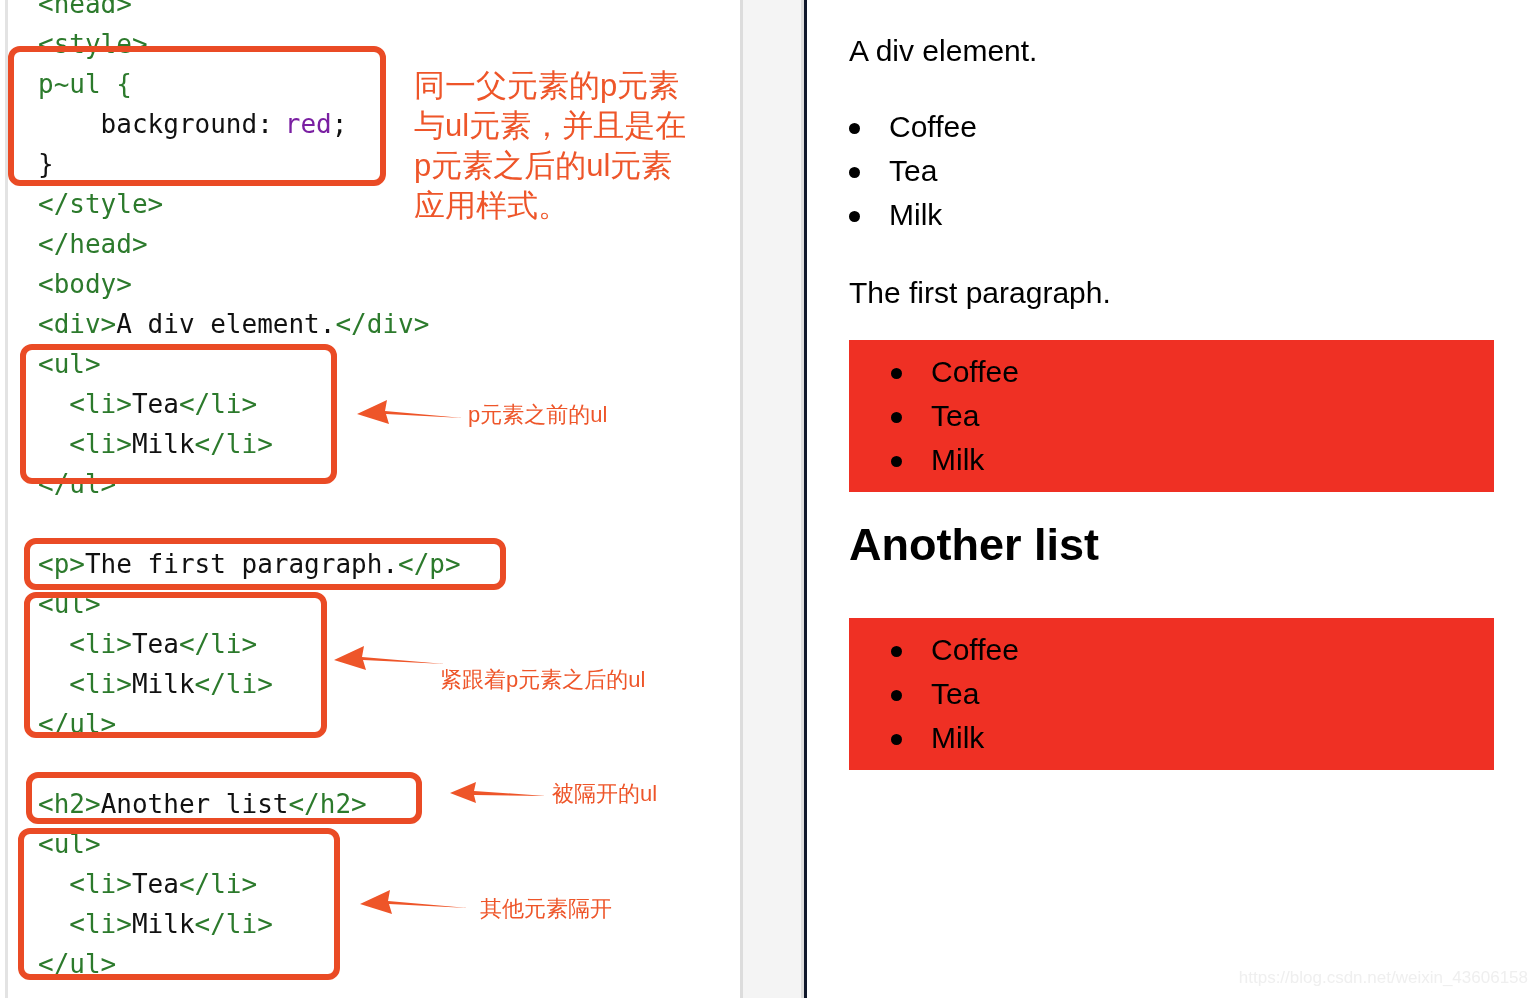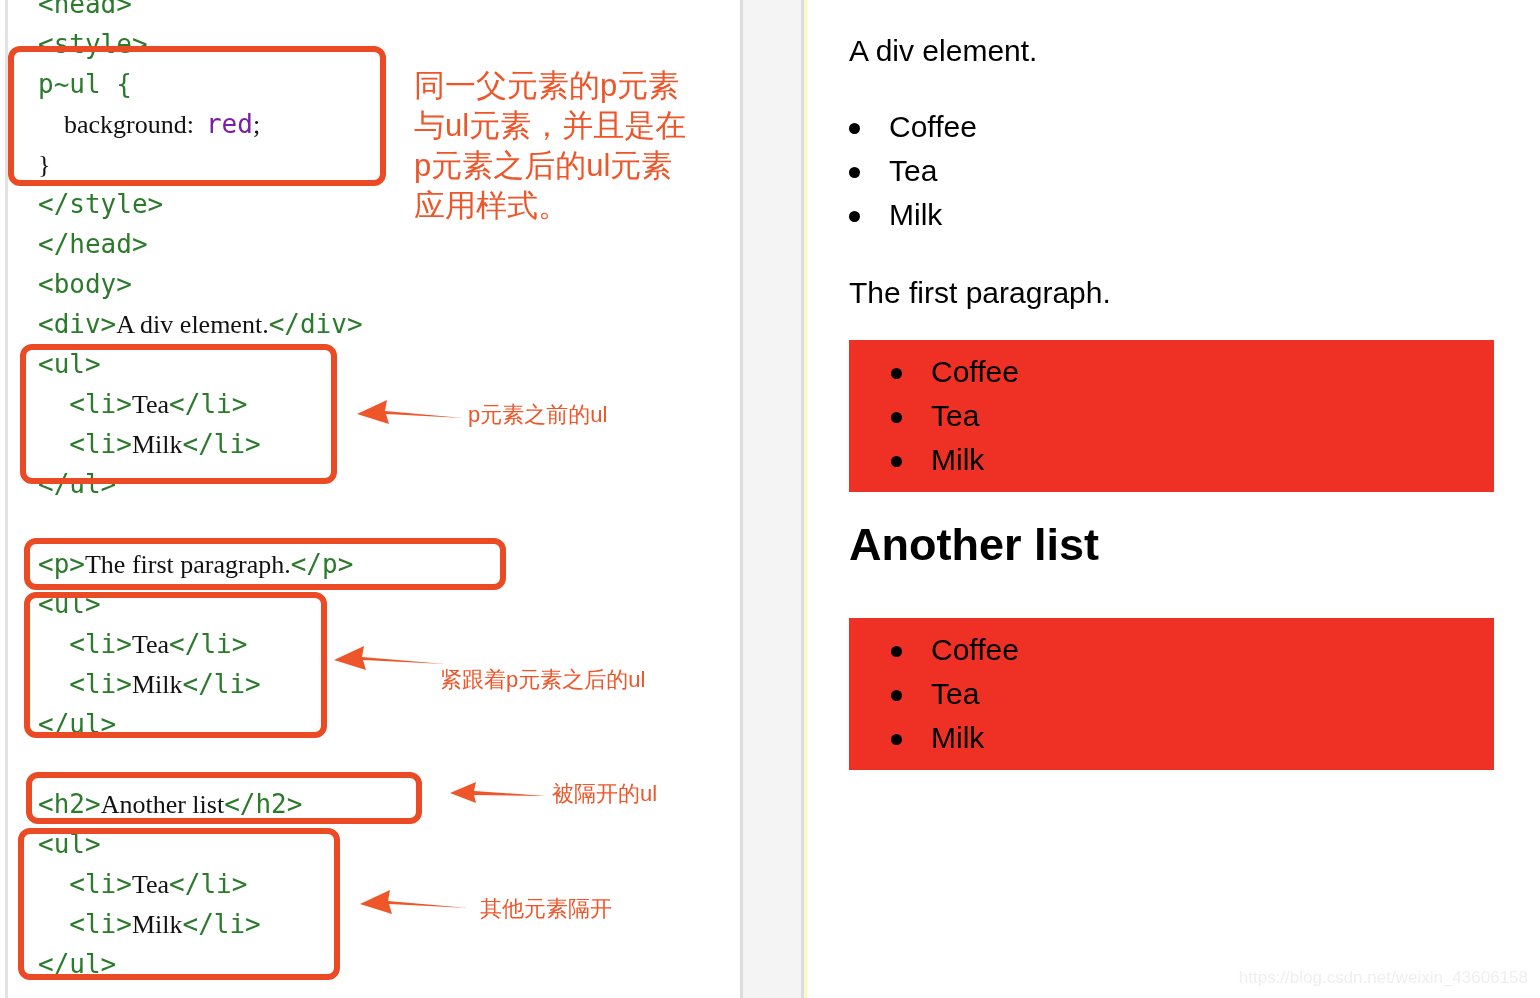--- a/index.html
+++ b/index.html
@@ -7,21 +7,21 @@
     margin: 0; padding: 0;
     width: 1540px; height: 998px;
     background: #ffffff;
     font-family: "Liberation Sans", sans-serif;
     overflow: hidden;
   }
   #stage {
     position: relative;
     width: 1540px;
     height: 998px;
-    background: #fef9c3;
+    background: #0f172a;
   }
 
   
   #code-panel {
     position: absolute;
     left: 0; top: 0;
     width: 740px; height: 998px;
     background: #ffffff;
     overflow: hidden;
   }
@@ -35,21 +35,21 @@
     position: absolute;
     left: 38px; top: -16px;
     font-family: "DejaVu Sans Mono", "Liberation Mono", monospace;
     font-size: 26px;
     line-height: 40px;
     white-space: pre;
     color: #222222;
   }
   .code-line { height: 40px; }
   .tg { color: #2c7a2c; }   
-  .tx { color: #111111; font-family: Liberation Serif, serif; }   
+  .tx { color: #111111; }   
   .pr { color: #7a1fa2; margin-left: 12px; }   
 
   
   #gutter {
     position: absolute;
     left: 740px; top: 0;
     width: 64px; height: 998px;
     background: #f4f4f4;
     border-left: 3px solid #dcdcdc;
     border-right: 3px solid #dcdcdc;

